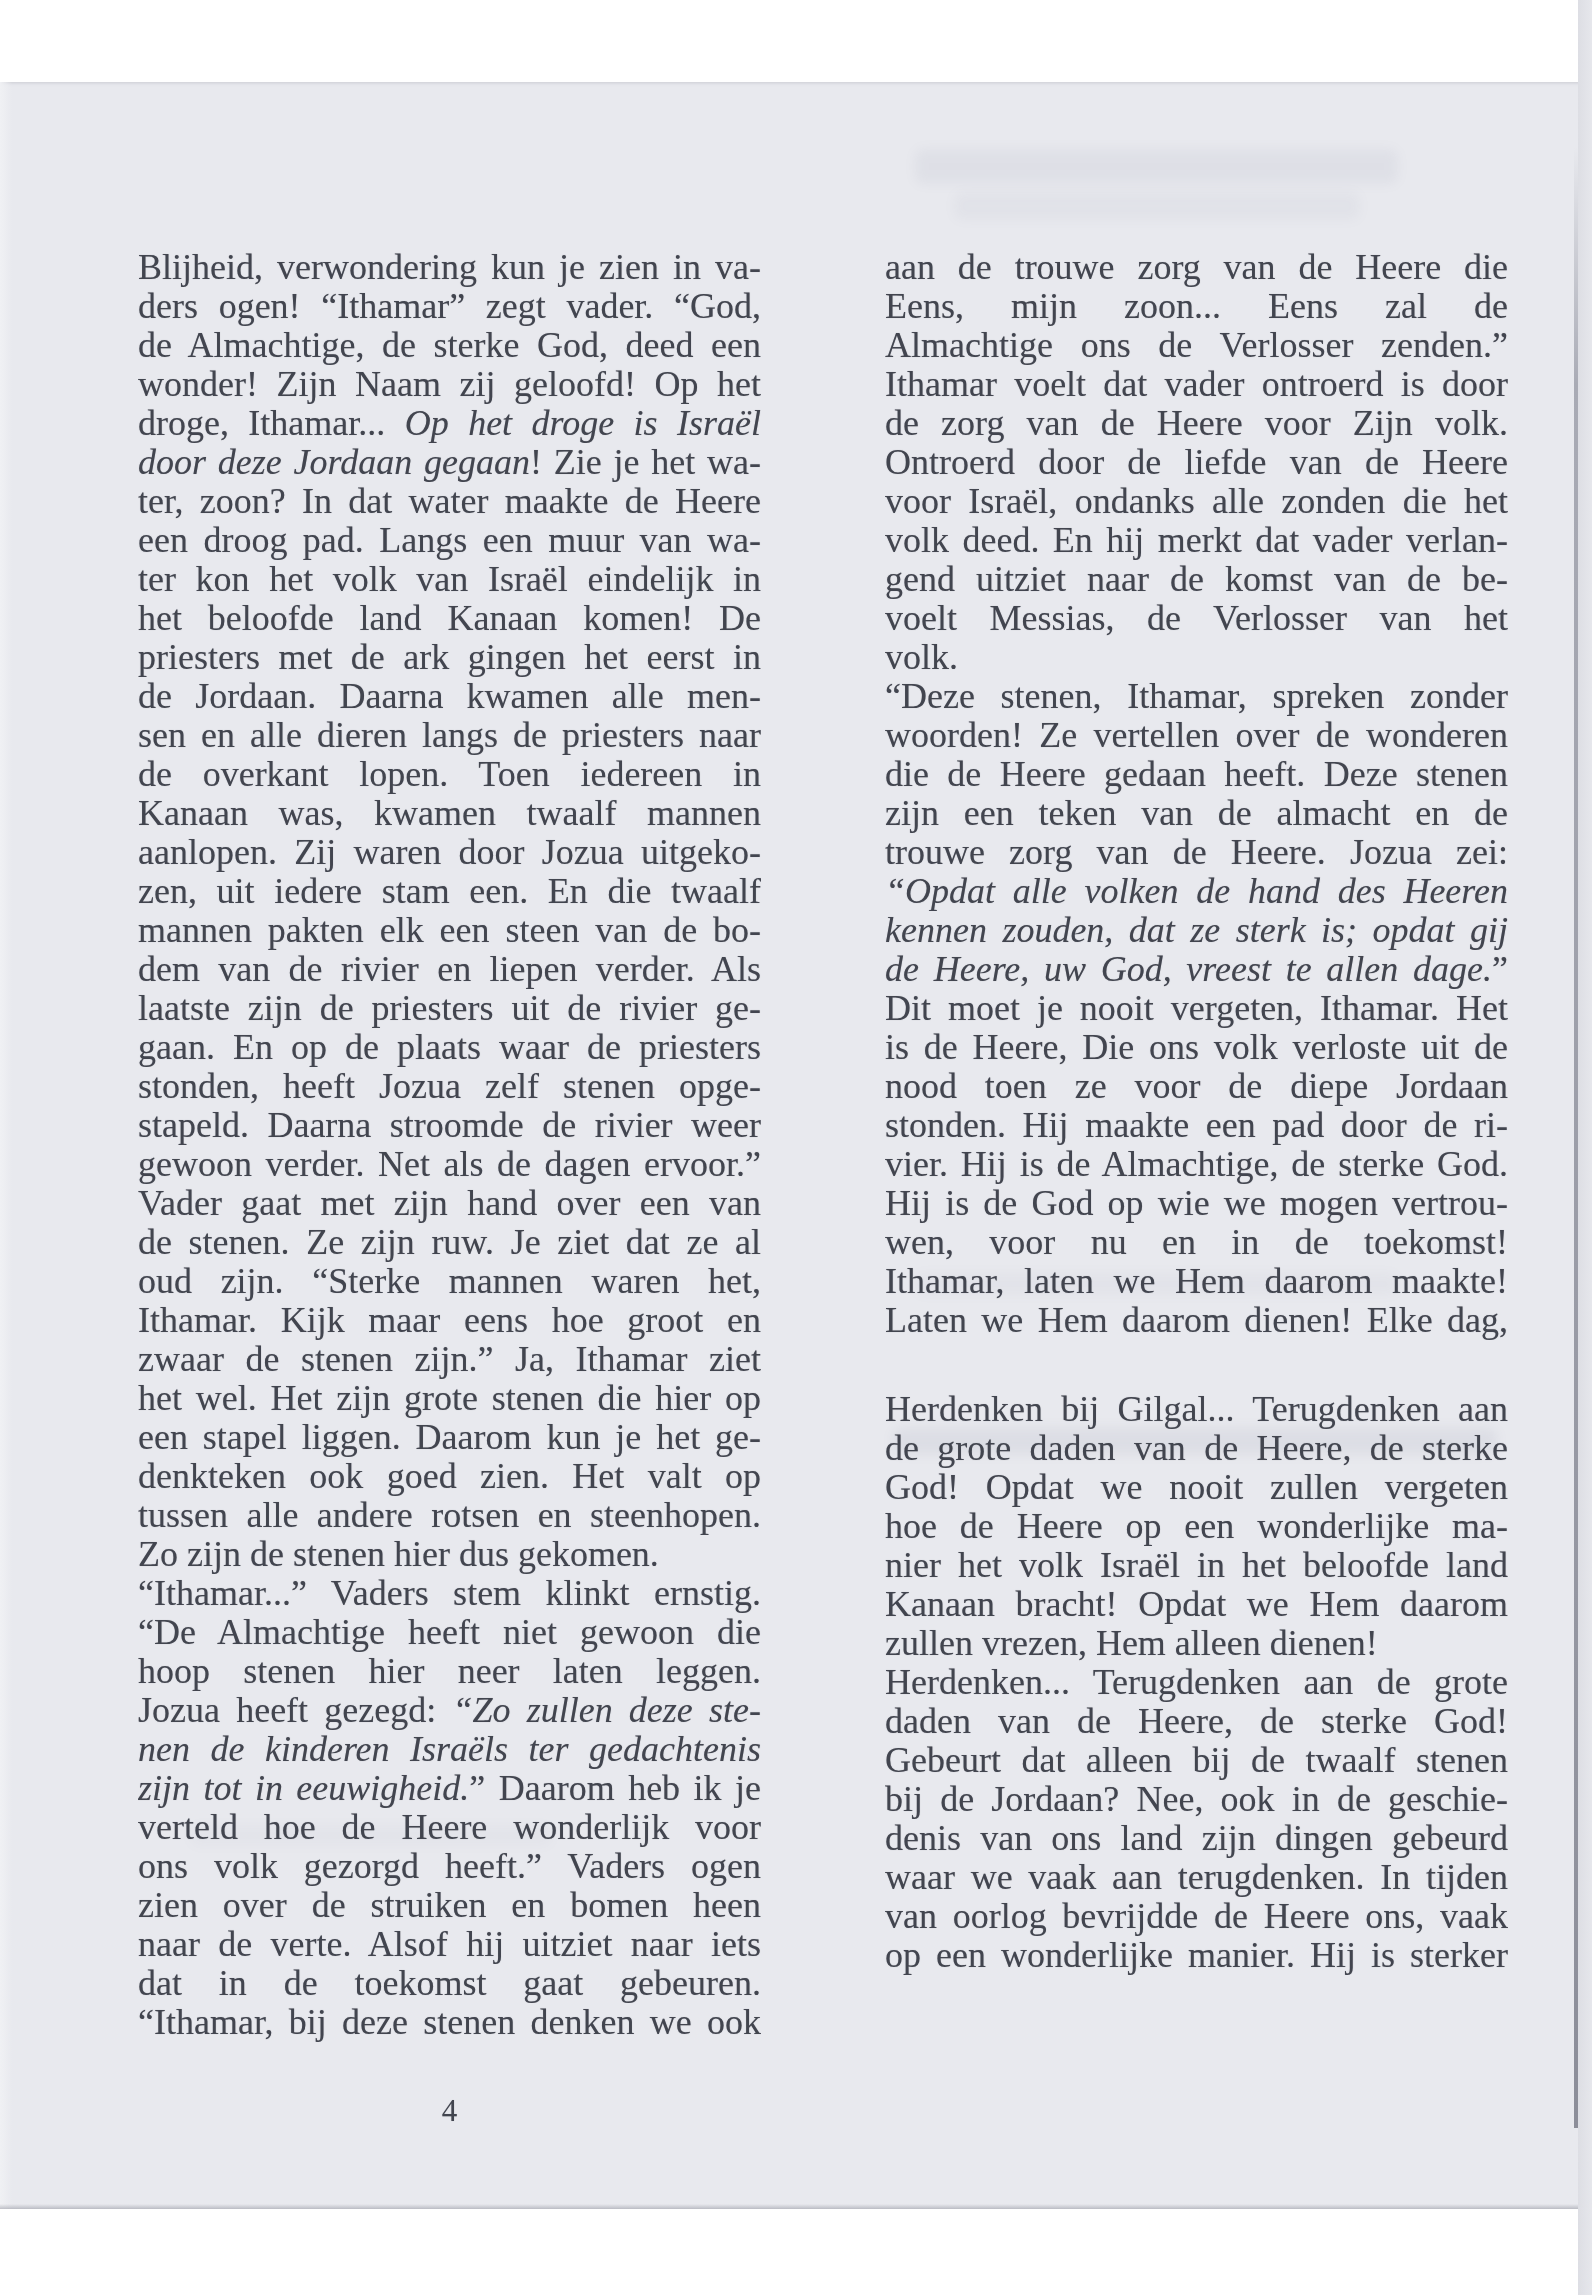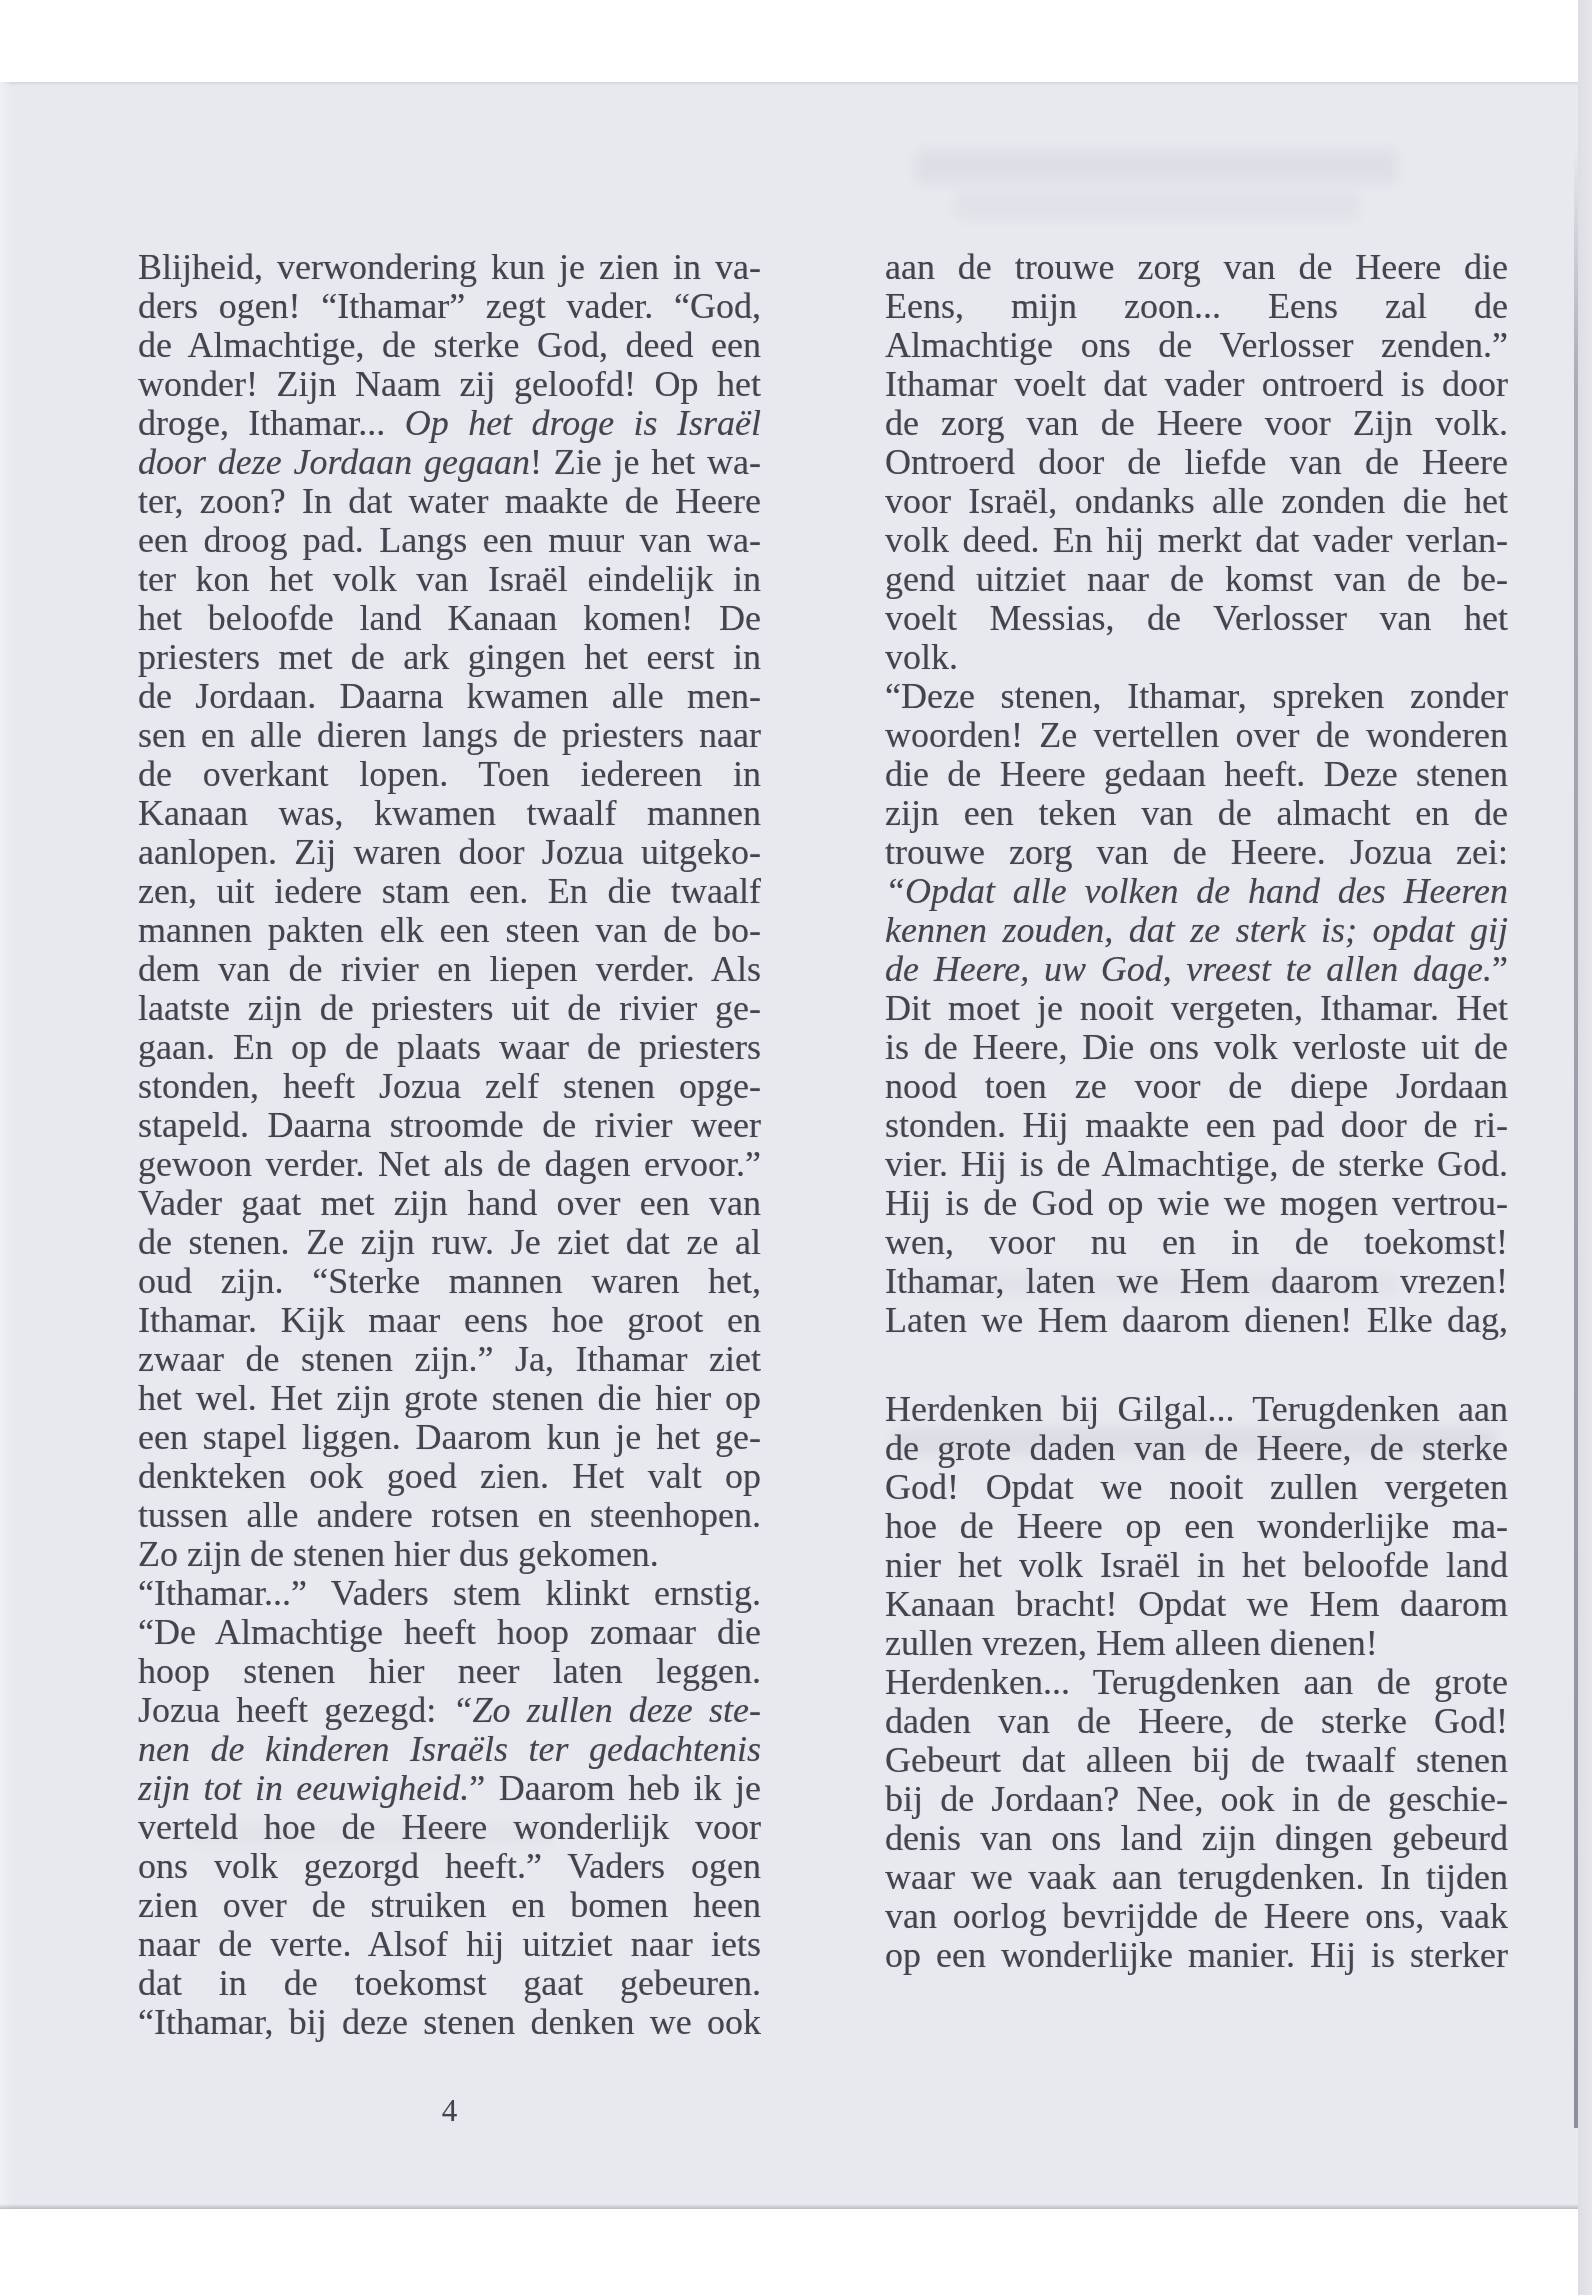--- a/index.html
+++ b/index.html
@@ -143,21 +143,21 @@
           <div class="line"><span>de stenen. Ze zijn ruw. Je ziet dat ze al</span></div>
           <div class="line"><span>oud zijn. “Sterke mannen waren het,</span></div>
           <div class="line"><span>Ithamar. Kijk maar eens hoe groot en</span></div>
           <div class="line"><span>zwaar de stenen zijn.” Ja, Ithamar ziet</span></div>
           <div class="line"><span>het wel. Het zijn grote stenen die hier op</span></div>
           <div class="line"><span>een stapel liggen. Daarom kun je het ge-</span></div>
           <div class="line"><span>denkteken ook goed zien. Het valt op</span></div>
           <div class="line"><span>tussen alle andere rotsen en steenhopen.</span></div>
           <div class="line short"><span>Zo zijn de stenen hier dus gekomen.</span></div>
           <div class="line"><span>“Ithamar...” Vaders stem klinkt ernstig.</span></div>
-          <div class="line"><span>“De Almachtige heeft hoop zomaar die</span></div>
+          <div class="line"><span>“De Almachtige heeft niet gewoon die</span></div>
           <div class="line"><span>hoop stenen hier neer laten leggen.</span></div>
           <div class="line"><span>Jozua heeft gezegd: </span><span class="it">“Zo zullen deze ste-</span></div>
           <div class="line"><span class="it">nen de kinderen Israëls ter gedachtenis</span></div>
           <div class="line"><span class="it">zijn tot in eeuwigheid.</span><span>” Daarom heb ik je</span></div>
           <div class="line"><span>verteld hoe de Heere wonderlijk voor</span></div>
           <div class="line"><span>ons volk gezorgd heeft.” Vaders ogen</span></div>
           <div class="line"><span>zien over de struiken en bomen heen</span></div>
           <div class="line"><span>naar de verte. Alsof hij uitziet naar iets</span></div>
           <div class="line"><span>dat in de toekomst gaat gebeuren.</span></div>
           <div class="line"><span>“Ithamar, bij deze stenen denken we ook</span></div>
@@ -186,21 +186,21 @@
           <div class="line"><span class="it">“Opdat alle volken de hand des Heeren</span></div>
           <div class="line"><span class="it">kennen zouden, dat ze sterk is; opdat gij</span></div>
           <div class="line"><span class="it">de Heere, uw God, vreest te allen dage.</span><span>”</span></div>
           <div class="line"><span>Dit moet je nooit vergeten, Ithamar. Het</span></div>
           <div class="line"><span>is de Heere, Die ons volk verloste uit de</span></div>
           <div class="line"><span>nood toen ze voor de diepe Jordaan</span></div>
           <div class="line"><span>stonden. Hij maakte een pad door de ri-</span></div>
           <div class="line"><span>vier. Hij is de Almachtige, de sterke God.</span></div>
           <div class="line"><span>Hij is de God op wie we mogen vertrou-</span></div>
           <div class="line"><span>wen, voor nu en in de toekomst!</span></div>
-          <div class="line"><span>Ithamar, laten we Hem daarom vrezen!</span></div>
+          <div class="line"><span>Ithamar, laten we Hem daarom maakte!</span></div>
           <div class="line"><span>Laten we Hem daarom dienen! Elke dag,</span></div>
         </div>
         <div class="para gap">
           <div class="line"><span>Herdenken bij Gilgal... Terugdenken aan</span></div>
           <div class="line"><span>de grote daden van de Heere, de sterke</span></div>
           <div class="line"><span>God! Opdat we nooit zullen vergeten</span></div>
           <div class="line"><span>hoe de Heere op een wonderlijke ma-</span></div>
           <div class="line"><span>nier het volk Israël in het beloofde land</span></div>
           <div class="line"><span>Kanaan bracht! Opdat we Hem daarom</span></div>
           <div class="line short"><span>zullen vrezen, Hem alleen dienen!</span></div>

